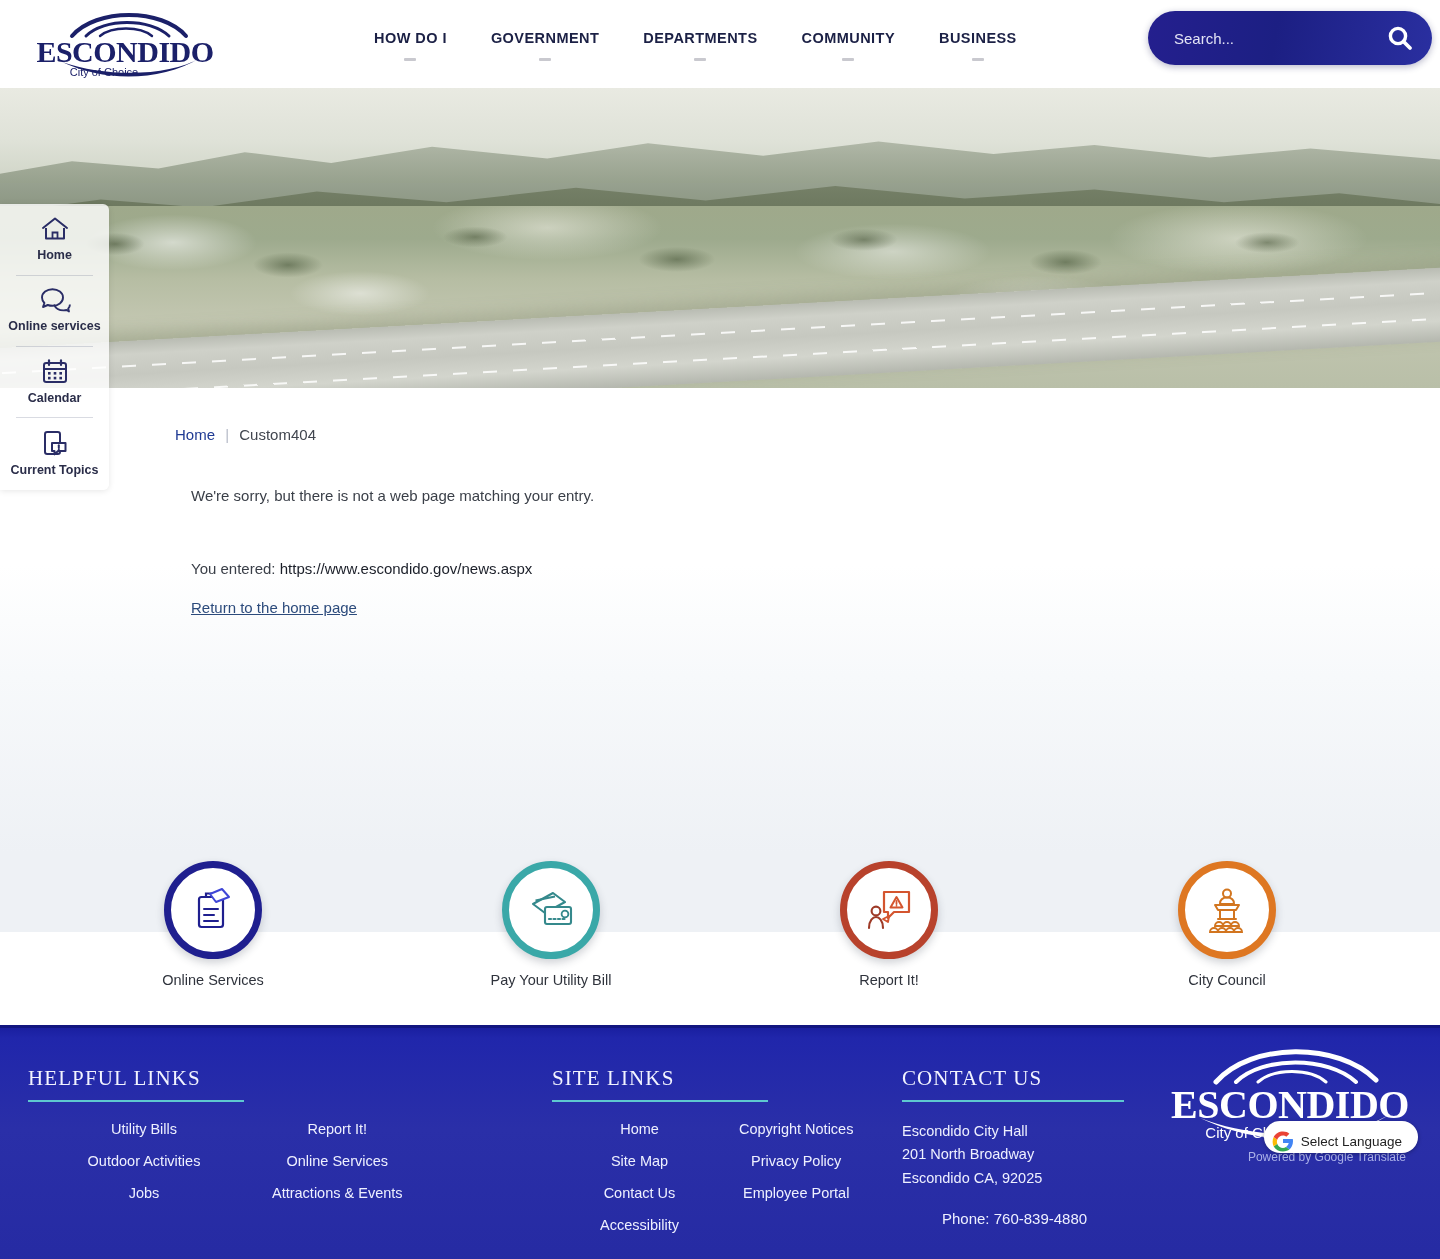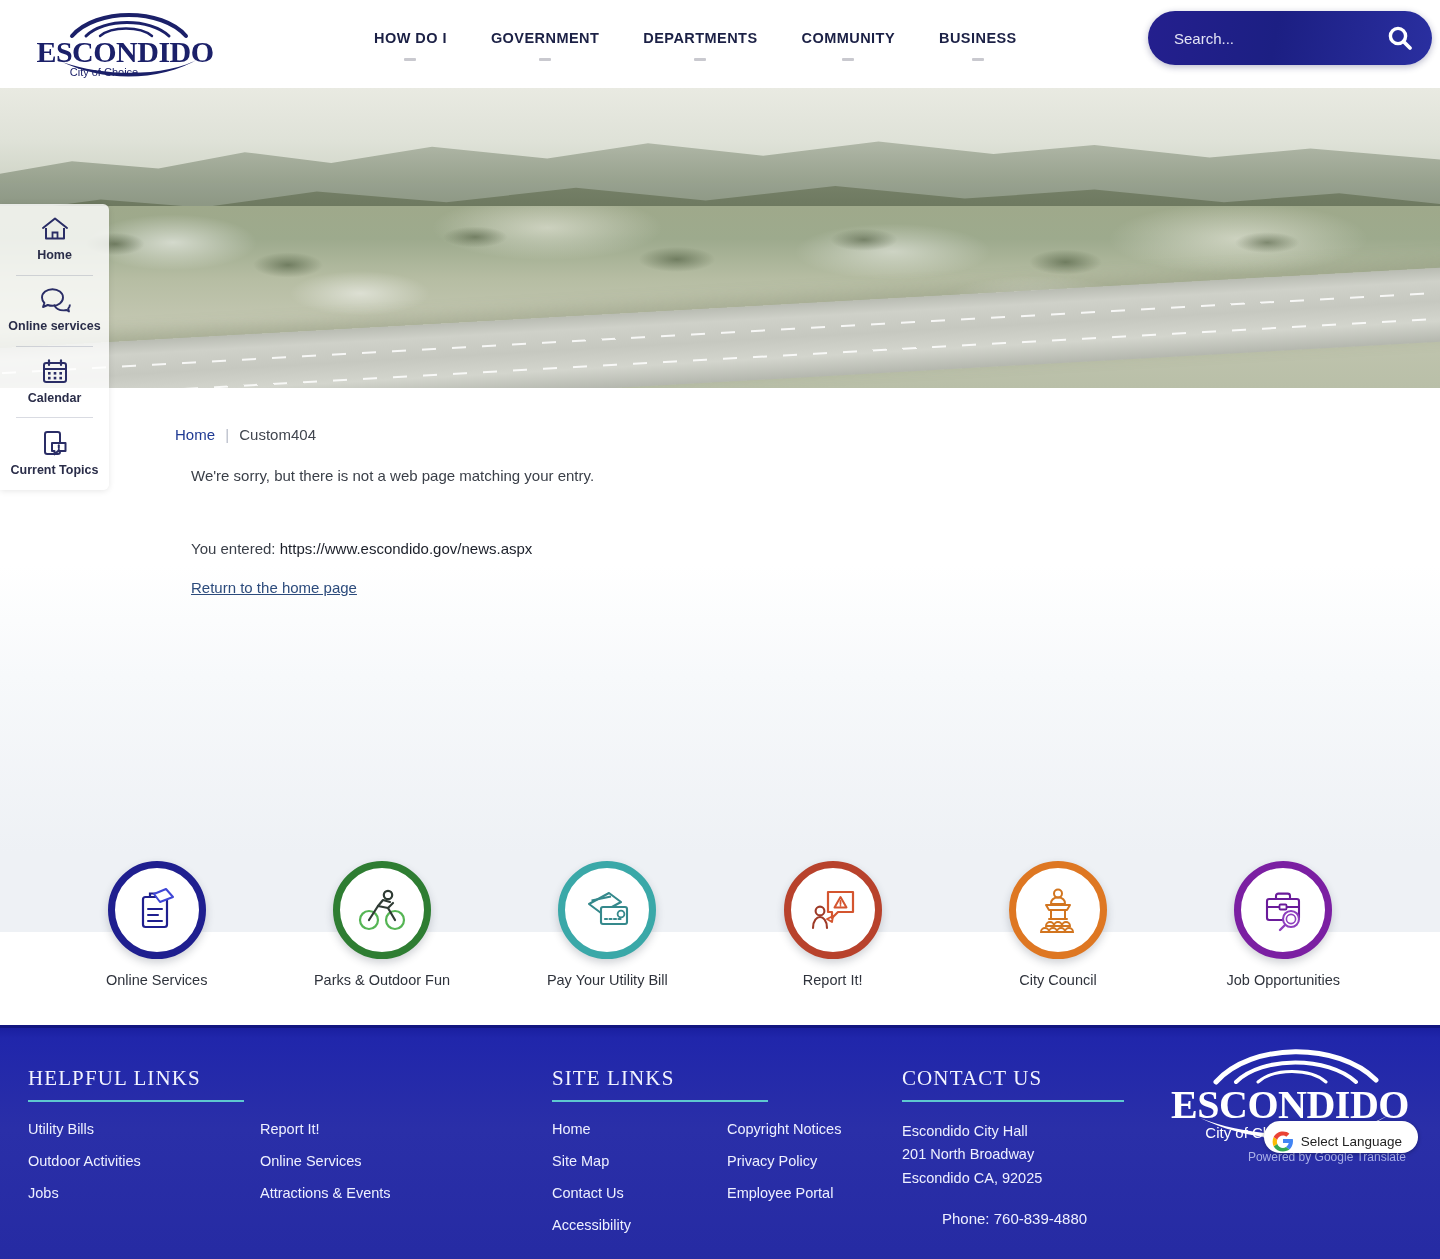--- a/index.html
+++ b/index.html
@@ -185,21 +185,21 @@
     line-height: 1.1;
   }
 
   
   .main {
     position: relative;
     background: linear-gradient(180deg, #ffffff 0%, #ffffff 38%, #f7f9fb 62%, #eef1f5 100%);
     height: 465px;
     padding: 38px 0 0 175px;
   }
-  .breadcrumb { font-size: 15px; margin-bottom: 24px; }
+  .breadcrumb { font-size: 15px; margin-bottom: 44px; }
   .crumb-home { color: #1f3a93; cursor: pointer; }
   .crumb-sep { color: #b7bcc8; margin: 0 6px; }
   .crumb-current { color: #41464f; }
   .sorry-text { font-size: 15px; color: #3a3f48; margin: 0 0 56px 16px; }
   .entered-line { font-size: 15px; color: #3a3f48; margin: 0 0 22px 16px; }
   .entered-url { font-weight: normal; color: #1b1f29; }
   .return-link {
     display: inline-block;
     margin-left: 16px;
     font-size: 15px;
@@ -256,21 +256,21 @@
   }
   .foot-rule { height: 2px; background: #5ec8d0; margin-bottom: 18px; }
   .foot-links { list-style: none; }
   .foot-links li { margin-bottom: 14px; }
   .foot-link {
     font-size: 14.5px;
     color: #eef0ff;
     text-decoration: none;
     cursor: pointer;
   }
-  .foot-cols-2 { display: flex; gap: 0; }
+  .foot-cols-2 { display: flex; gap: 12px; text-align: center; }
   .foot-addr { font-size: 14.5px; line-height: 1.62; color: #eef0ff; }
   .foot-phone { font-size: 15px; color: #eef0ff; margin-top: 20px; margin-left: 40px; }
 
   .foot-logo { position: absolute; right: 30px; top: 10px; width: 240px; height: 108px; }
   .translate-pill {
     position: absolute;
     right: 22px; top: 93px;
     height: 32px;
     background: #ffffff;
     border-radius: 17px;
@@ -418,33 +418,20 @@
         <path d="M18 12 V8.5 H28 V12" fill="none" stroke="#1f1f8f" stroke-width="2.2"></path>
         <path d="M22 9 L34 4 L41 12 L28 17 Z" fill="#ffffff" stroke="#3f46d6" stroke-width="2" stroke-linejoin="round"></path>
         <line x1="16" y1="24" x2="30" y2="24" stroke="#1f1f8f" stroke-width="2" stroke-linecap="round"></line>
         <line x1="16" y1="30" x2="26" y2="30" stroke="#1f1f8f" stroke-width="2" stroke-linecap="round"></line>
         <line x1="16" y1="36" x2="30" y2="36" stroke="#1f1f8f" stroke-width="2" stroke-linecap="round"></line>
       </svg>
     </div>
     <span class="ql-label">Online Services</span>
   </div>
 
-  <div class="ql-item">
-    <div class="ql-circle" style="border:7px solid #2e7d32;">
-      <svg width="52" height="48" viewBox="0 0 52 48">
-        <circle cx="13" cy="34" r="9" fill="none" stroke="#55b554" stroke-width="2.2"></circle>
-        <circle cx="39" cy="34" r="9" fill="none" stroke="#55b554" stroke-width="2.2"></circle>
-        <circle cx="32" cy="9" r="4.2" fill="none" stroke="#2f3b34" stroke-width="2.2"></circle>
-        <path d="M13 34 L22 20 L32 22 L39 34" fill="none" stroke="#2f3b34" stroke-width="2.2" stroke-linejoin="round" stroke-linecap="round"></path>
-        <path d="M22 20 L27 14 L34 16" fill="none" stroke="#2f3b34" stroke-width="2.2" stroke-linecap="round" stroke-linejoin="round"></path>
-        <path d="M32 22 L37 17" fill="none" stroke="#2f3b34" stroke-width="2.2" stroke-linecap="round"></path>
-      </svg>
-    </div>
-    <span class="ql-label">Parks &amp; Outdoor Fun</span>
-  </div>
 
   <div class="ql-item">
     <div class="ql-circle" style="border:7px solid #3aa8a8;">
       <svg width="52" height="46" viewBox="0 0 52 46">
         <path d="M8 17 L28 6 L40 15 L20 26 Z" fill="none" stroke="#35898c" stroke-width="2.1" stroke-linejoin="round"></path>
         <line x1="10.5" y1="13.5" x2="30" y2="9.5" stroke="#35898c" stroke-width="1.8"></line>
         <rect x="20" y="20" width="26" height="17" rx="2" fill="#ffffff" stroke="#35898c" stroke-width="2.1"></rect>
         <circle cx="40" cy="27" r="3.4" fill="none" stroke="#35898c" stroke-width="1.8"></circle>
         <g stroke="#35898c" stroke-width="2.2" stroke-linecap="round">
           <line x1="24" y1="32" x2="26" y2="32"></line>
@@ -486,34 +473,20 @@
           <path d="M8 46 C8 43.8 9.8 42 12 42 C14.2 42 16 43.8 16 46 Z"></path>
           <path d="M16 46 C16 43.8 17.8 42 20 42 C22.2 42 24 43.8 24 46 Z"></path>
           <path d="M24 46 C24 43.8 25.8 42 28 42 C30.2 42 32 43.8 32 46 Z"></path>
           <path d="M32 46 C32 43.8 33.8 42 36 42 C38.2 42 40 43.8 40 46 Z"></path>
         </g>
       </svg>
     </div>
     <span class="ql-label">City Council</span>
   </div>
 
-  <div class="ql-item">
-    <div class="ql-circle" style="border:7px solid #7b1fa2;">
-      <svg width="50" height="48" viewBox="0 0 50 48">
-        <path d="M18 13 V10 C18 8.6 19 7.6 20.4 7.6 H29.6 C31 7.6 32 8.6 32 10 V13" fill="none" stroke="#6a1b9a" stroke-width="2.1" stroke-linejoin="round"></path>
-        <rect x="9" y="13" width="32" height="21" rx="2.2" fill="none" stroke="#6a1b9a" stroke-width="2.1"></rect>
-        <line x1="9" y1="21" x2="41" y2="21" stroke="#6a1b9a" stroke-width="2"></line>
-        <rect x="21.5" y="18.5" width="7" height="5" rx="1" fill="#ffffff" stroke="#6a1b9a" stroke-width="1.8"></rect>
-        <circle cx="33" cy="33" r="8" fill="#ffffff" stroke="#8e3fbe" stroke-width="2.1"></circle>
-        <circle cx="33" cy="33" r="4.6" fill="none" stroke="#8e3fbe" stroke-width="1.6"></circle>
-        <line x1="27" y1="39" x2="22" y2="44" stroke="#8e3fbe" stroke-width="2.4" stroke-linecap="round"></line>
-      </svg>
-    </div>
-    <span class="ql-label">Job Opportunities</span>
-  </div>
 </div>
 
 <div class="footer">
 
   <div class="foot-col" style="left:28px; width:470px;">
     <div class="foot-head">HELPFUL LINKS</div>
     <div class="foot-rule" style="width:216px;"></div>
     <div class="foot-cols-2">
       <ul class="foot-links" style="width:232px;">
         <li><a class="foot-link">Utility Bills</a></li>

